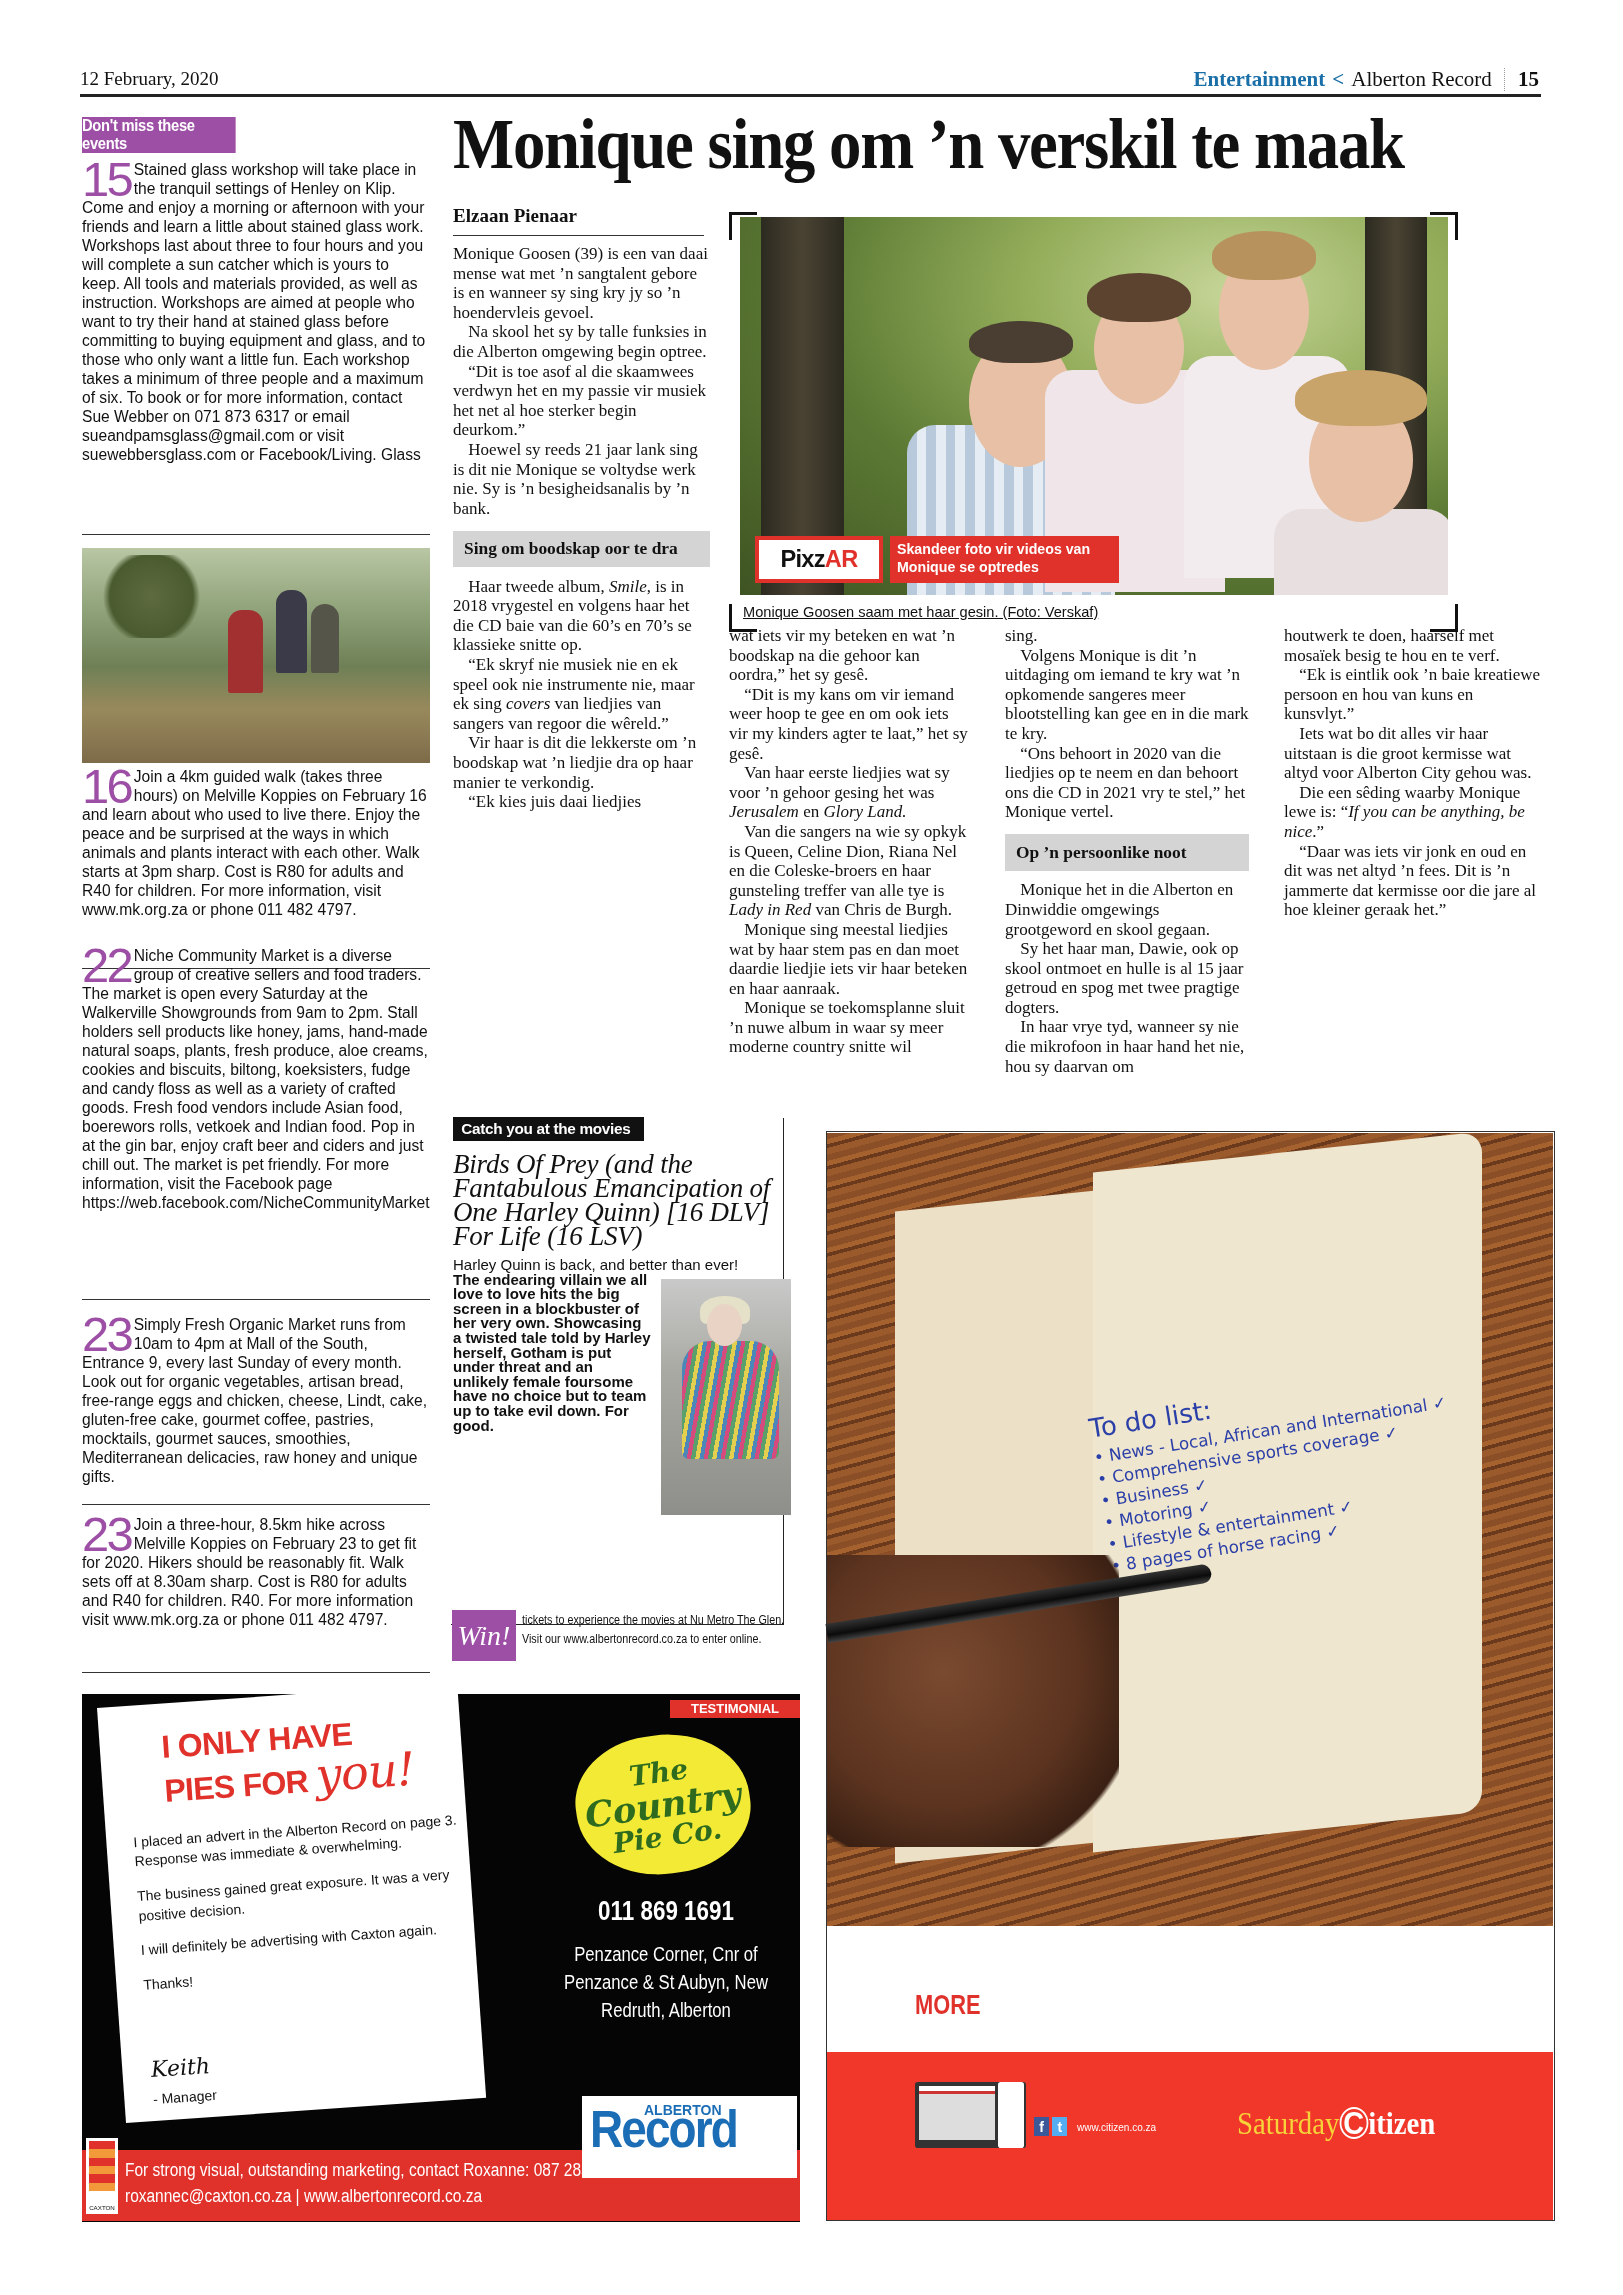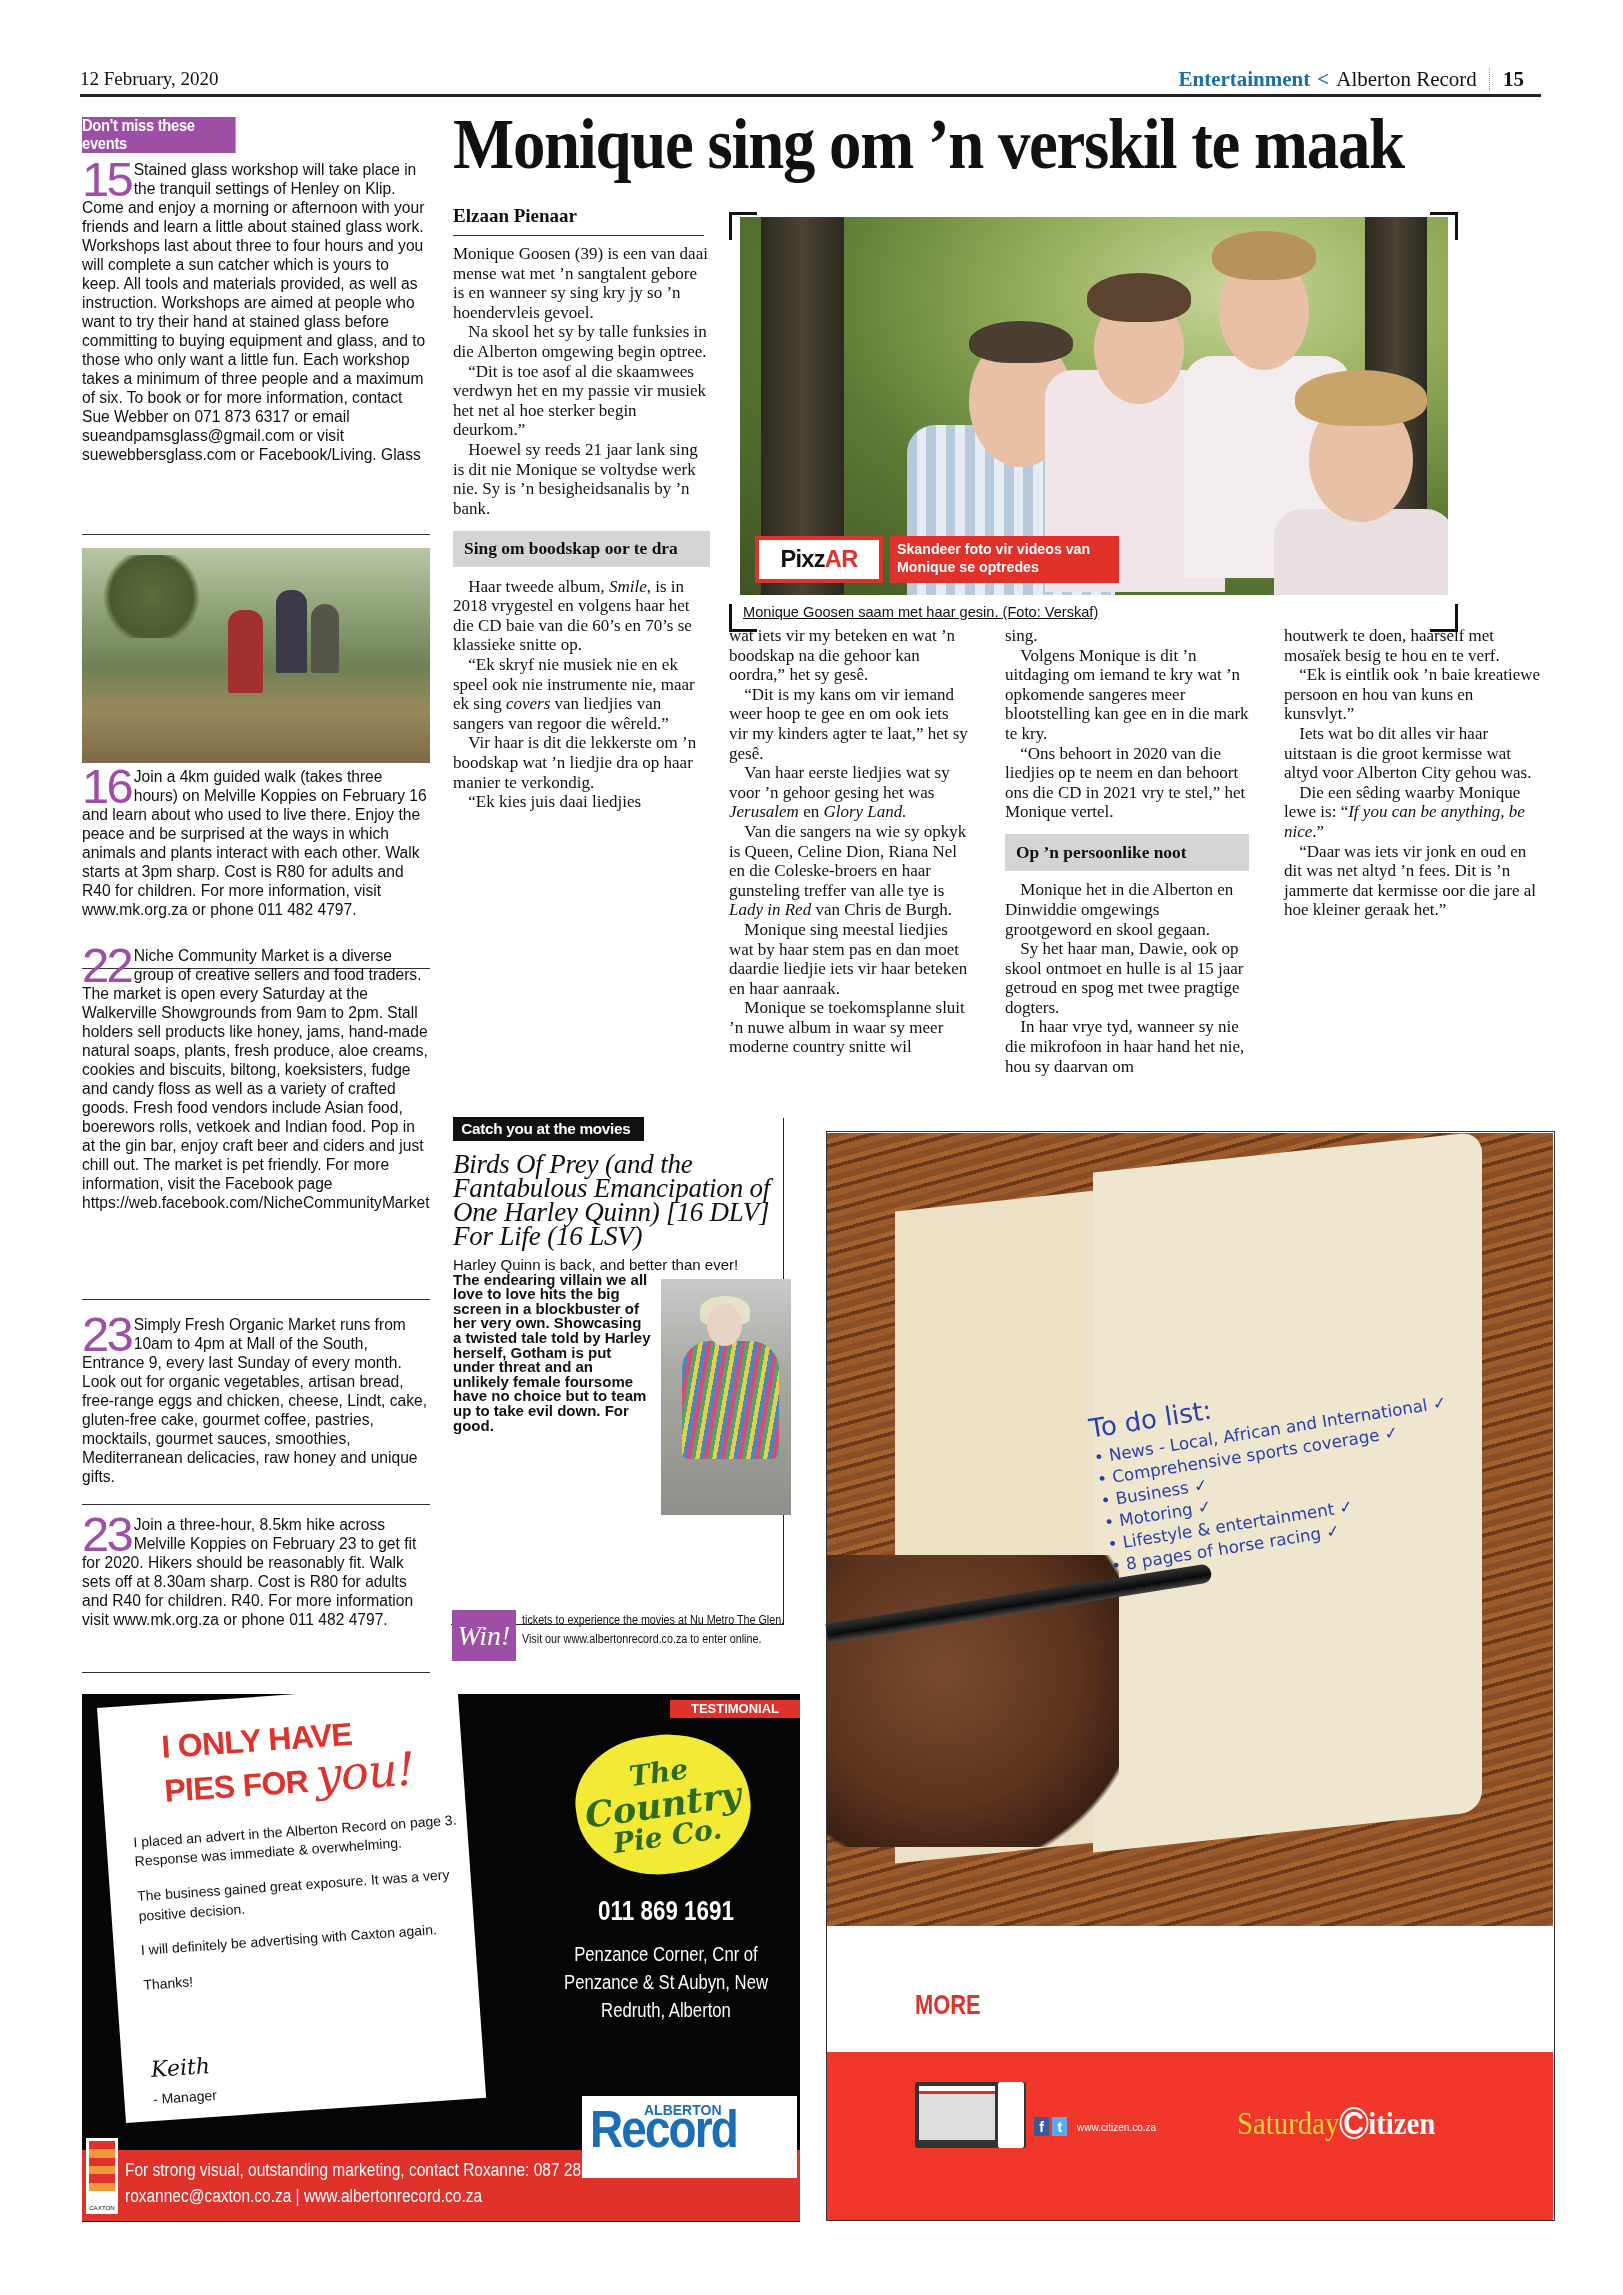--- a/index.html
+++ b/index.html
@@ -2,21 +2,21 @@
 <html style="font-size:11px"><head>
 <meta charset="utf-8">
 <style>
   * { box-sizing: border-box; margin: 0; padding: 0; }
   html, body { width: 1624px; height: 2295px; background: #fff; overflow: hidden; }
   body { position: relative; font-family: "Liberation Serif", serif; color: #111; }
   .abs { position: absolute; }
 
   
   .hdr-date { left: 80px; top: 68px; font-size: 19px; font-family: "Liberation Serif", serif; }
-  .hdr-right { right: 100px; top: 67px; font-size: 21px; display: flex; align-items: center; gap: 7px; }
+  .hdr-right { right: 85px; top: 67px; font-size: 21px; display: flex; align-items: center; gap: 7px; }
   .hdr-section { color: #1a6fa8; font-weight: bold; }
   .hdr-paper { color: #111; }
   .hdr-sep { width: 0; height: 23.6px; border-left: 1.4px dotted #999; margin: 0 5.6px; }
   .hdr-page { font-weight: bold; }
   .hdr-rule { left: 80px; right: 83px; top: 94px; height: 2.8px; background: #222; }
 
   
   .ev-tag { left: 82px; top: 117px; width: 167px; height: 36px; background: #9d4fa6; color: #fff;
             font-family: "Liberation Sans", sans-serif; font-weight: bold; font-size: 16px;
             display: flex; align-items: center; justify-content: center; letter-spacing: -0.3px; transform: scaleX(0.92); transform-origin: left; }

